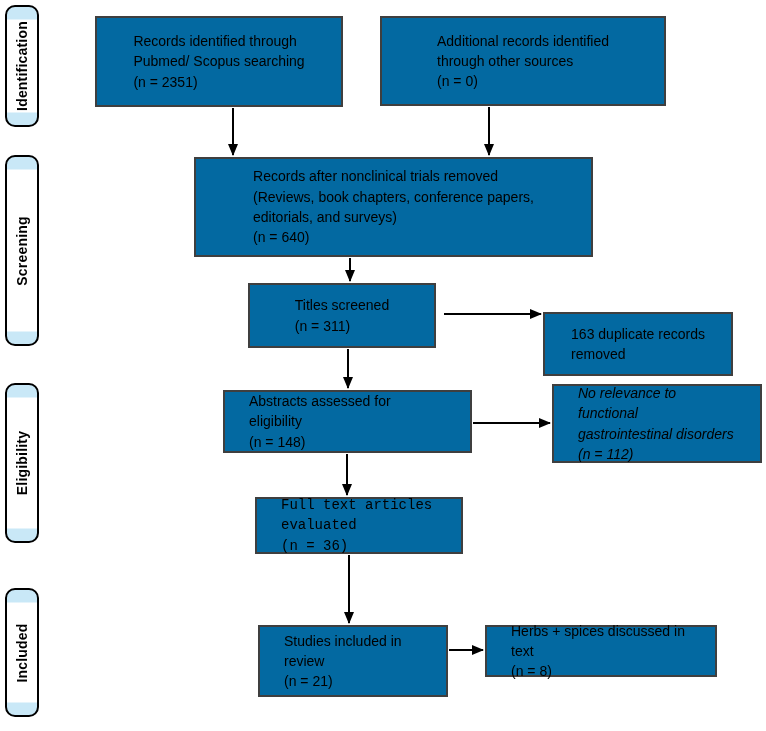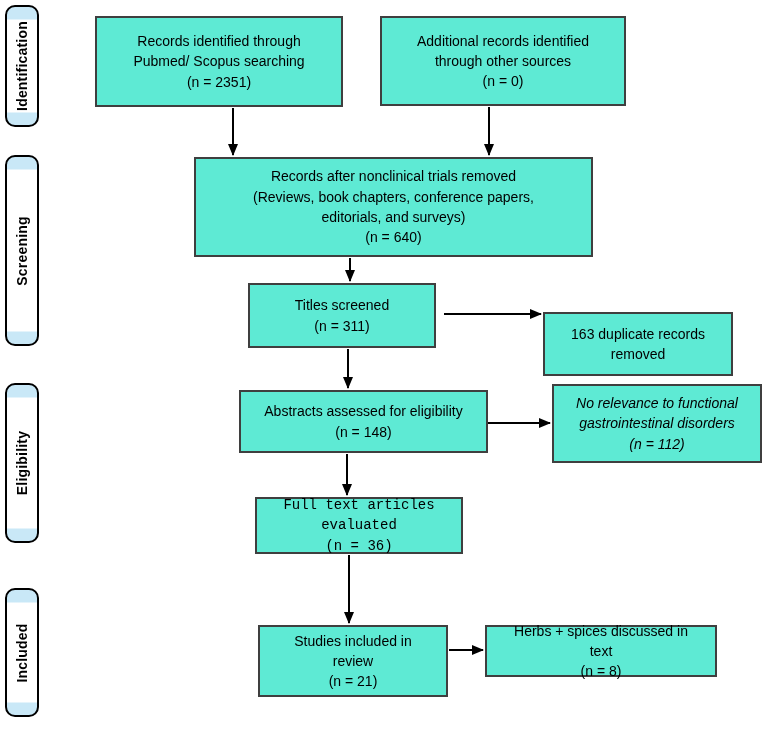--- a/index.html
+++ b/index.html
@@ -18,30 +18,30 @@
   .arrows {
     position: absolute;
     left: 0;
     top: 0;
     pointer-events: none;
   }
   .node {
     position: absolute;
     box-sizing: border-box;
     border: 2px solid #3f3f3f;
-    background: #5eead4;
+    background: #0369a1;
     display: flex;
     align-items: center;
     justify-content: center;
-    text-align: center;
+    text-align: left;
     white-space: pre-line;
     font-size: 14px;
     line-height: 1.45;
     color: #000000;
-    padding: 2px 18px;
+    padding: 2px 24px;
   }
   .stage {
     position: absolute;
     box-sizing: border-box;
     left: 5px;
     width: 34px;
     border: 2px solid #000000;
     border-radius: 10px;
     background: linear-gradient(
       to bottom,
@@ -93,32 +93,32 @@
   <div class="stage" style="top:383px; height:160px;">
     <span class="stage-label">Eligibility</span>
   </div>
   <div class="stage" style="top:588px; height:129px;">
     <span class="stage-label">Included</span>
   </div>
 
   <div class="node" style="left:95px;  top:16px;  width:248px; height:91px;">Records identified through
 Pubmed/ Scopus searching
 (n = 2351)</div>
-  <div class="node" style="left:380px; top:16px;  width:246px; height:90px;">Additional records identified
+  <div class="node" style="left:380px; top:16px;  width:286px; height:90px;">Additional records identified
 through other sources
 (n = 0)</div>
   <div class="node" style="left:166px; top:157px; width:399px; height:100px;margin-left:28px;">Records after nonclinical trials removed
 (Reviews, book chapters, conference papers,
 editorials, and surveys)
 (n = 640)</div>
   <div class="node" style="left:248px; top:283px; width:188px; height:65px;">Titles screened
 (n = 311)</div>
   <div class="node" style="left:543px; top:280px; width:190px; height:64px;margin-top:32px;">163 duplicate records
 removed</div>
-  <div class="node" style="left:223px; top:390px; width:249px; height:63px;margin-left:16px;">Abstracts assessed for eligibility
+  <div class="node" style="left:223px; top:390px; width:249px; height:63px;">Abstracts assessed for eligibility
 (n = 148)</div>
   <div class="node" style="left:552px; top:384px; width:210px; height:79px;font-style:italic;">No relevance to functional
 gastrointestinal disorders
 (n = 112)</div>
   <div class="node" style="left:255px; top:497px; width:208px; height:57px;font-family:Liberation Mono, monospace;">Full text articles evaluated
 (n = 36)</div>
   <div class="node" style="left:258px; top:625px; width:190px; height:72px;">Studies included in review
 (n = 21)</div>
   <div class="node" style="left:485px; top:625px; width:232px; height:52px;">Herbs + spices discussed in text
 (n = 8)</div>

